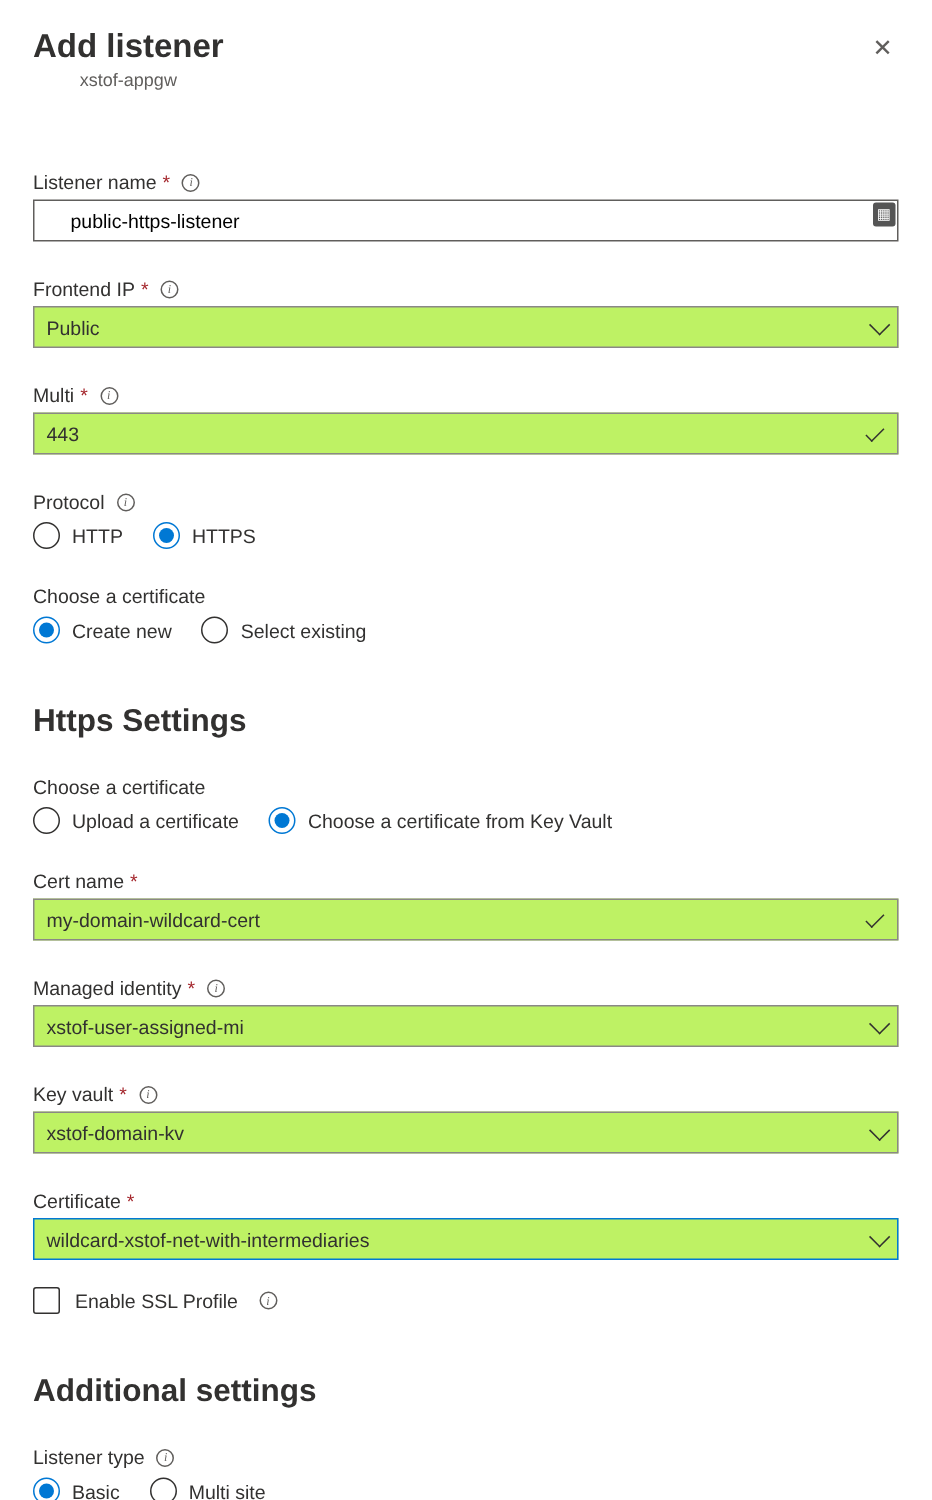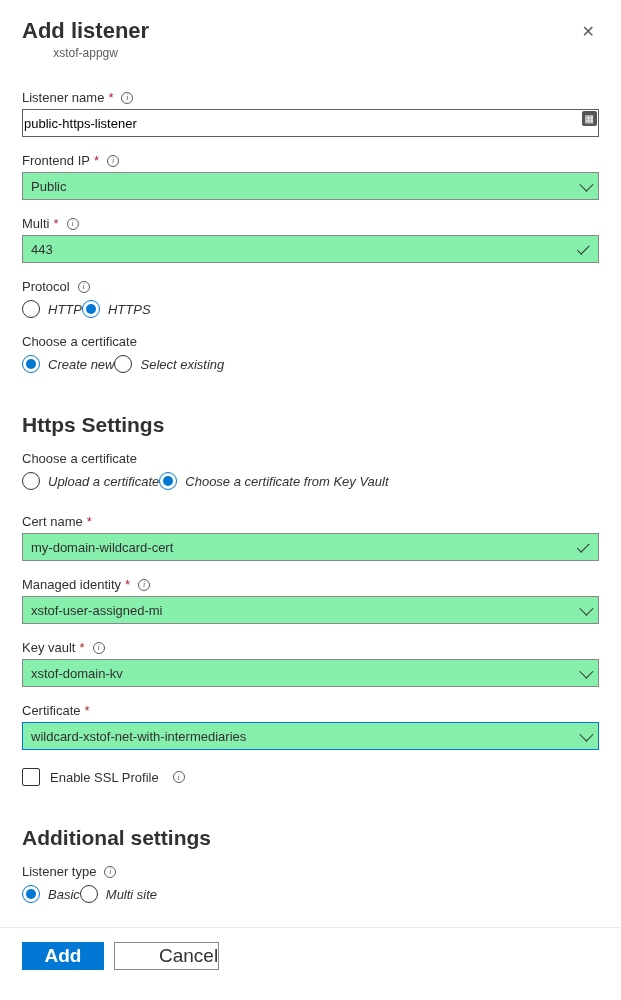--- a/index.html
+++ b/index.html
@@ -31,21 +31,21 @@
     margin-bottom: 30px;
     text-align: center;
   }
   .close-x {
     font-size: 16px;
     color: #605e5c;
     cursor: pointer;
     padding: 4px;
     font-weight: 300;
   }
-  .field { margin-bottom: 16px; }
+  .field { margin-bottom: 16px; margin-top: 24px; }
   .field-label {
     font-size: 13px;
     color: #323130;
     margin-bottom: 4px;
     display: flex;
     align-items: center;
     gap: 4px;
   }
   .required { color: #a4262c; }
   .info-icon {
@@ -58,21 +58,21 @@
     font-size: 8px;
     color: #605e5c;
     font-style: italic;
     font-family: Georgia, serif;
     margin-left: 4px;
   }
   .text-input {
     width: 100%;
     height: 28px;
     border: 1px solid #605e5c;
-    padding: 0 1px;
+    padding: 0 24px;
     font-size: 13px;
     font-family: inherit;
     position: relative;
   }
   .input-wrap { position: relative; }
   .keypad-badge {
     position: absolute;
     right: 2px; top: 2px;
     background: #555; color: #fff;
     font-size: 10px;
@@ -82,40 +82,40 @@
   .select-box {
     width: 100%;
     height: 28px;
     border: 1px solid #8a8886;
     padding: 0 8px;
     font-size: 13px;
     display: flex;
     align-items: center;
     justify-content: space-between;
     cursor: pointer;
-    background: #86efac;
+    background: #bef264;
   }
   .select-box.blue { border-color: #0078d4; }
   .chevron {
     width: 10px; height: 10px;
     border-right: 1px solid #323130;
     border-bottom: 1px solid #323130;
     transform: rotate(45deg) translateY(-2px);
   }
   .check-mark {
     width: 12px; height: 6px;
     border-left: 1.5px solid #323130;
     border-bottom: 1.5px solid #323130;
     transform: rotate(-45deg) translateY(-1px);
   }
   .radio-row {
     display: flex;
+    gap: 20px;
     align-items: center;
     margin-top: 6px;
-    font-style: italic;
   }
   .radio-opt {
     display: flex;
     align-items: center;
     gap: 8px;
     cursor: pointer;
     font-size: 13px;
   }
   .radio {
     width: 18px; height: 18px;

